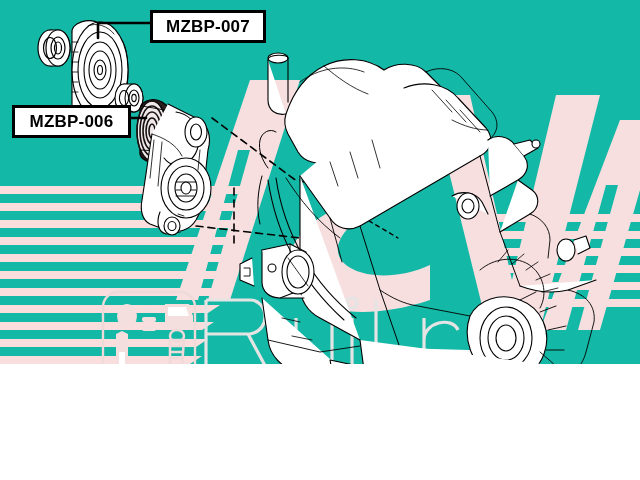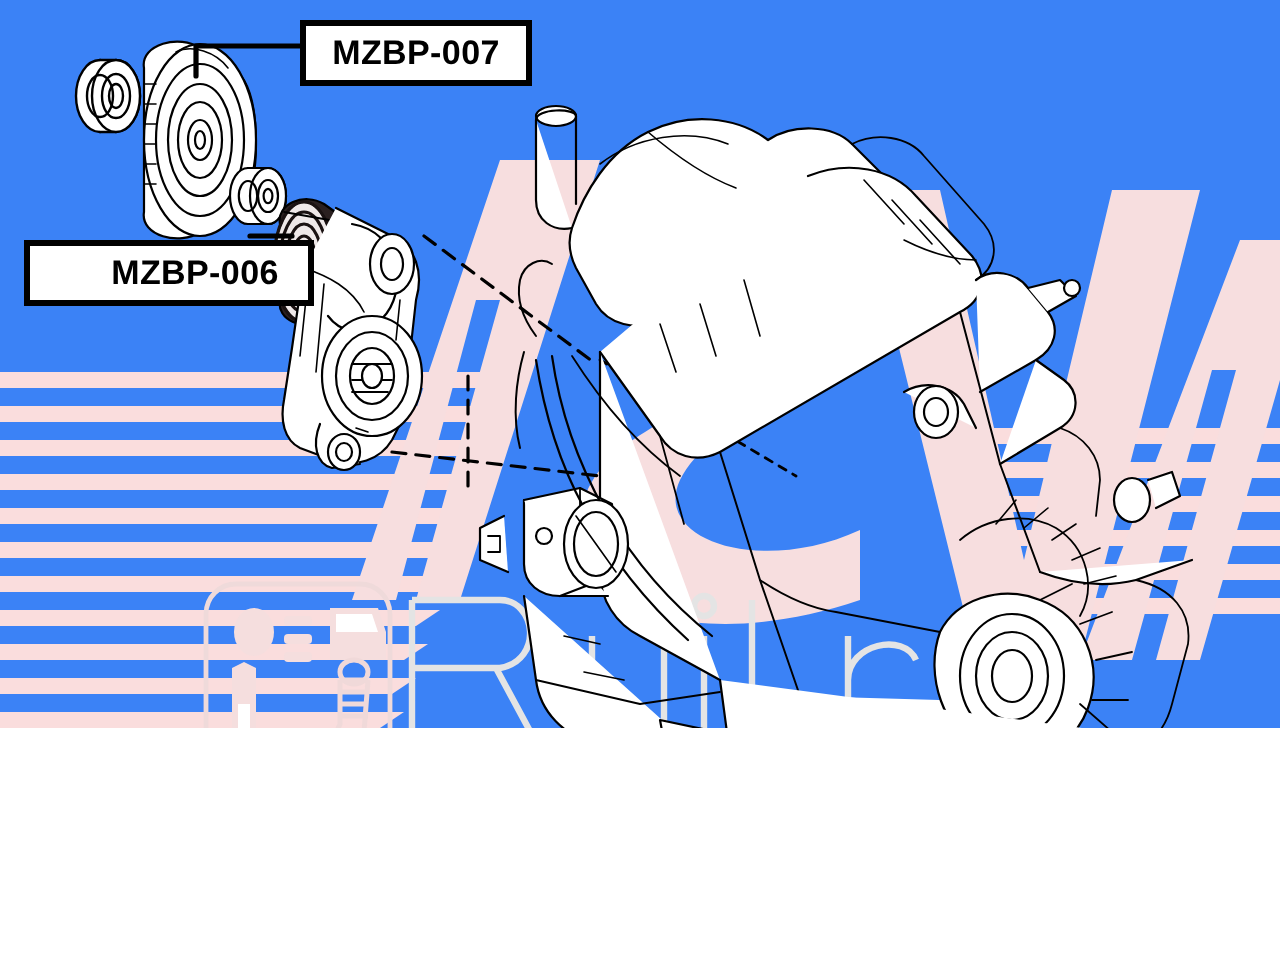--- a/index.html
+++ b/index.html
@@ -1,24 +1,24 @@
 <!DOCTYPE html>
 <html><head>
 <meta charset="utf-8">
 <style>
   html,body{margin:0;padding:0;background:#fff;}
   body{width:640px;height:480px;overflow:hidden;
        font-family:"Liberation Sans",sans-serif;}
-  #stage{position:relative;width:640px;height:364px;background:#3b82f6;overflow:hidden;}
+  #stage{position:relative;width:640px;height:364px;background:#14b8a6;overflow:hidden;}
   #stage svg{position:absolute;left:0;top:0;}
   .lbl-box{position:absolute;background:#ffffff;border:3px solid #000;
            display:flex;align-items:center;justify-content:center;
            font-weight:bold;color:#000;letter-spacing:.2px;z-index:30;}
   #label-mzbp-007{left:150px;top:10px;width:110px;height:27px;font-size:17px;}
-  #label-mzbp-006{left:12px;top:120px;width:113px;height:27px;font-size:17px;padding-left:26px;}
+  #label-mzbp-006{left:12px;top:105px;width:113px;height:27px;font-size:17px;}
 </style>
 </head>
 <body>
 
 <div id="stage">
 
   <svg width="640" height="480" viewBox="0 0 640 480">
     <defs>
       <clipPath id="clipAll">
           <rect x="0" y="0" width="640" height="480"></rect>

